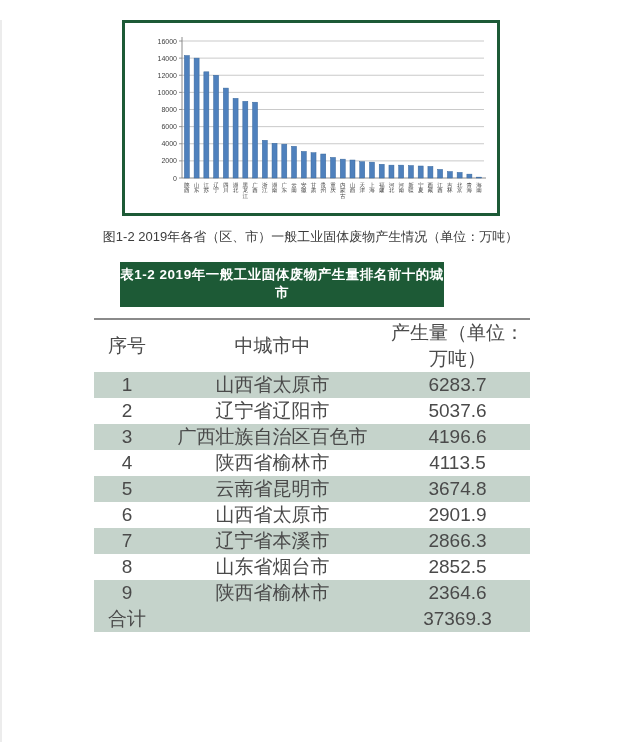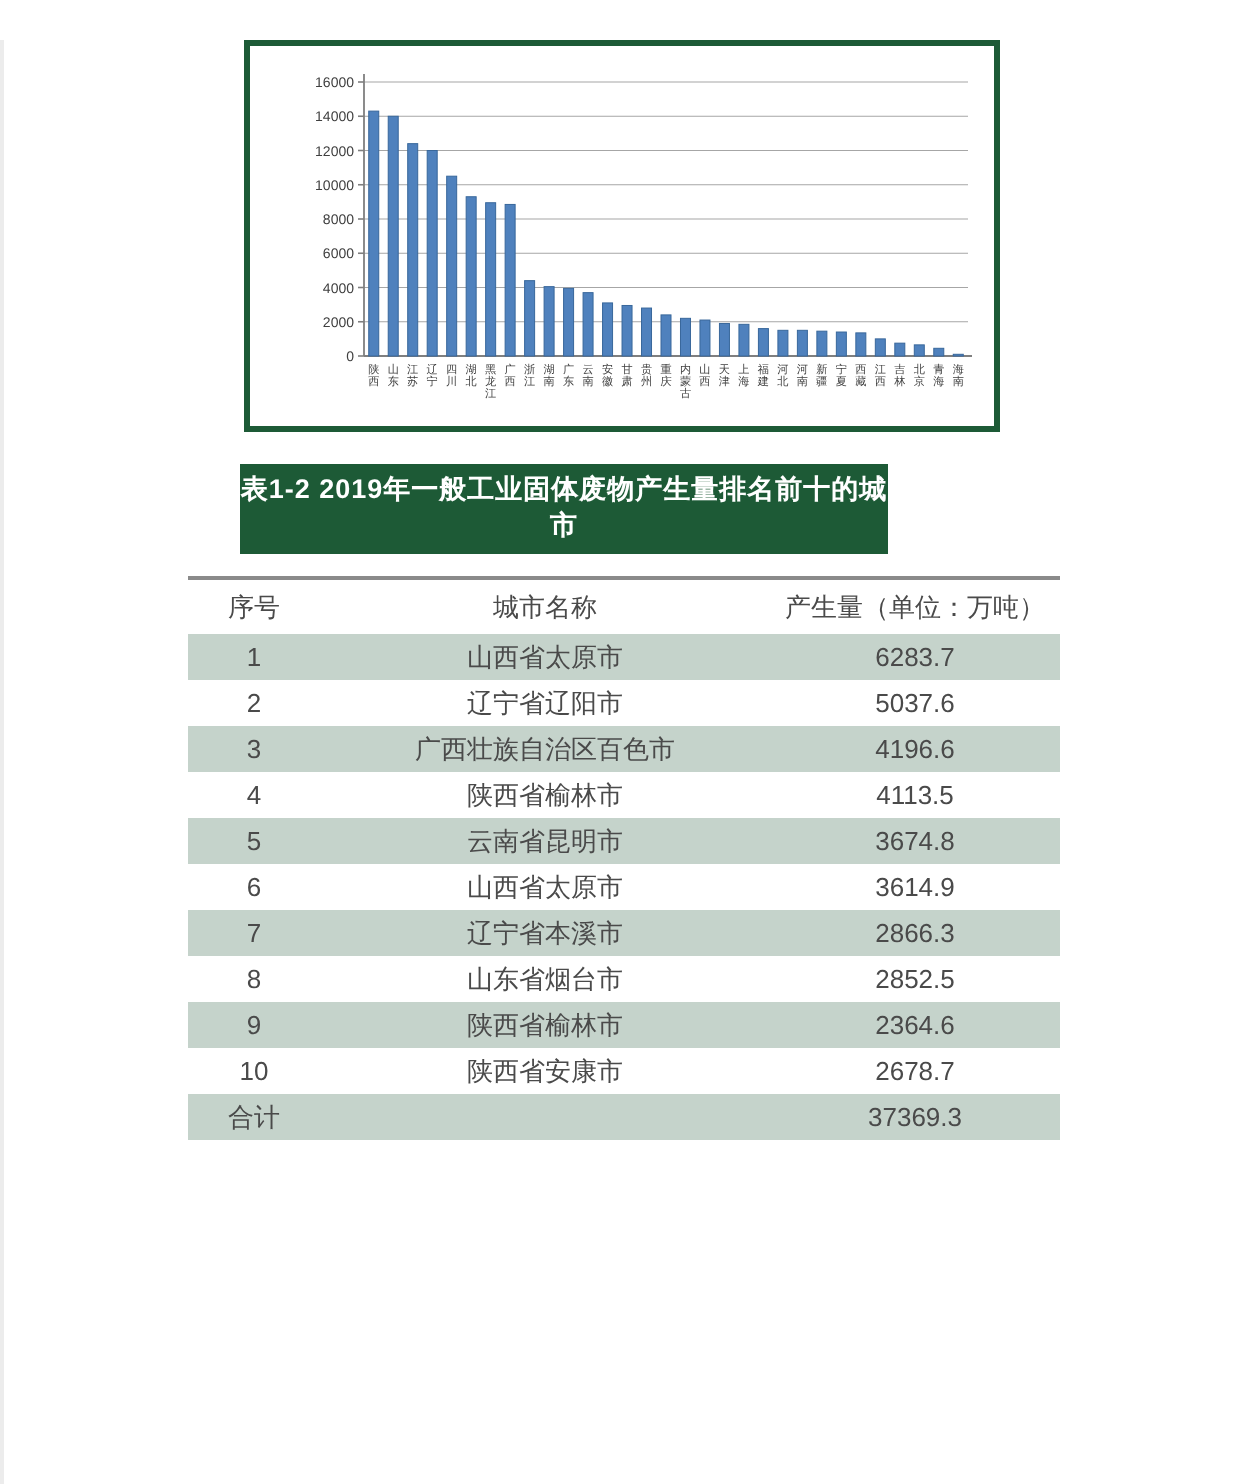--- a/index.html
+++ b/index.html
@@ -20,21 +20,21 @@
   }
   .figure-frame svg { display:block; }
   .caption { text-align:center; font-size:13px; margin-top:12px; color:#3c3c3c; }
   .table-banner {
     width:324px; margin:16px 0 0 118px; background:#1d5a36;
     color:#ffffff; font-weight:bold; font-size:13.5px;
     text-align:center; padding:4px 0 5px; letter-spacing:0.5px;
   }
   .data-table {
     width:436px; margin:11px 16px 0 92px; border-collapse:collapse;
-    font-size:13px; color:#4a4a4a; table-layout:fixed;
+    font-size:19px; color:#4a4a4a; table-layout:fixed;
   }
   .data-table th {
     font-weight:normal; border-top:2px solid #8a8a8a;
     height:28px; text-align:center; color:#4a4a4a;
   }
   .data-table td { height:23px; text-align:center; }
   .data-table tr.shaded td { background:#c5d3cb; }
   .page-number { position:absolute; left:45px; bottom:6px; font-size:13px; color:#555; }
 </style>
 </head>
@@ -131,34 +131,35 @@
         <text x="319.90322580645164" y="150" text-anchor="middle" font-size="5.6" fill="#3f3f3f"><tspan x="319.90322580645164" dy="5.5">吉</tspan><tspan x="319.90322580645164" dy="5.9">林</tspan></text>
         <rect x="327.14516129032256" y="141.434375" width="5" height="5.565625000000011" fill="#4f81bd" stroke="#38679b" stroke-width="0.5"></rect>
         <text x="329.64516129032256" y="150" text-anchor="middle" font-size="5.6" fill="#3f3f3f"><tspan x="329.64516129032256" dy="5.5">北</tspan><tspan x="329.64516129032256" dy="5.9">京</tspan></text>
         <rect x="336.88709677419354" y="143.146875" width="5" height="3.8531250000000057" fill="#4f81bd" stroke="#38679b" stroke-width="0.5"></rect>
         <text x="339.38709677419354" y="150" text-anchor="middle" font-size="5.6" fill="#3f3f3f"><tspan x="339.38709677419354" dy="5.5">青</tspan><tspan x="339.38709677419354" dy="5.9">海</tspan></text>
         <rect x="346.6290322580645" y="146.14375" width="5" height="0.8562499999999886" fill="#4f81bd" stroke="#38679b" stroke-width="0.5"></rect>
         <text x="349.1290322580645" y="150" text-anchor="middle" font-size="5.6" fill="#3f3f3f"><tspan x="349.1290322580645" dy="5.5">海</tspan><tspan x="349.1290322580645" dy="5.9">南</tspan></text>
       </svg>
   </div>
 
+  <p class="caption">图1-2 2019年各省（区、市）一般工业固体废物产生情况（单位：万吨）</p>
 
 
   <div class="table-banner">表1-2 2019年一般工业固体废物产生量排名前十的城市</div>
 
   <table class="data-table">
     <colgroup>
       <col style="width:66px">
         <col style="width:225px">
         <col style="width:145px">
     </colgroup>
     <thead>
       <tr>
         <th>序号</th>
-        <th>城市名称</th>
+        <th>中城市中</th>
         <th>产生量（单位：万吨）</th>
       </tr>
     </thead>
     <tbody>
         <tr class="shaded">
           <td>1</td>
           <td>山西省太原市</td>
           <td>6283.7</td>
         </tr>
         <tr>
@@ -177,42 +178,37 @@
           <td>4113.5</td>
         </tr>
         <tr class="shaded">
           <td>5</td>
           <td>云南省昆明市</td>
           <td>3674.8</td>
         </tr>
         <tr>
           <td>6</td>
           <td>山西省太原市</td>
-          <td>3614.9</td>
+          <td>2901.9</td>
         </tr>
         <tr class="shaded">
           <td>7</td>
           <td>辽宁省本溪市</td>
           <td>2866.3</td>
         </tr>
         <tr>
           <td>8</td>
           <td>山东省烟台市</td>
           <td>2852.5</td>
         </tr>
         <tr class="shaded">
           <td>9</td>
           <td>陕西省榆林市</td>
           <td>2364.6</td>
         </tr>
-        <tr>
-          <td>10</td>
-          <td>陕西省安康市</td>
-          <td>2678.7</td>
-        </tr>
         <tr class="shaded">
           <td>合计</td>
           <td></td>
           <td>37369.3</td>
         </tr>
       </tbody>
   </table>
 
   <div class="page-number">3</div>
 

